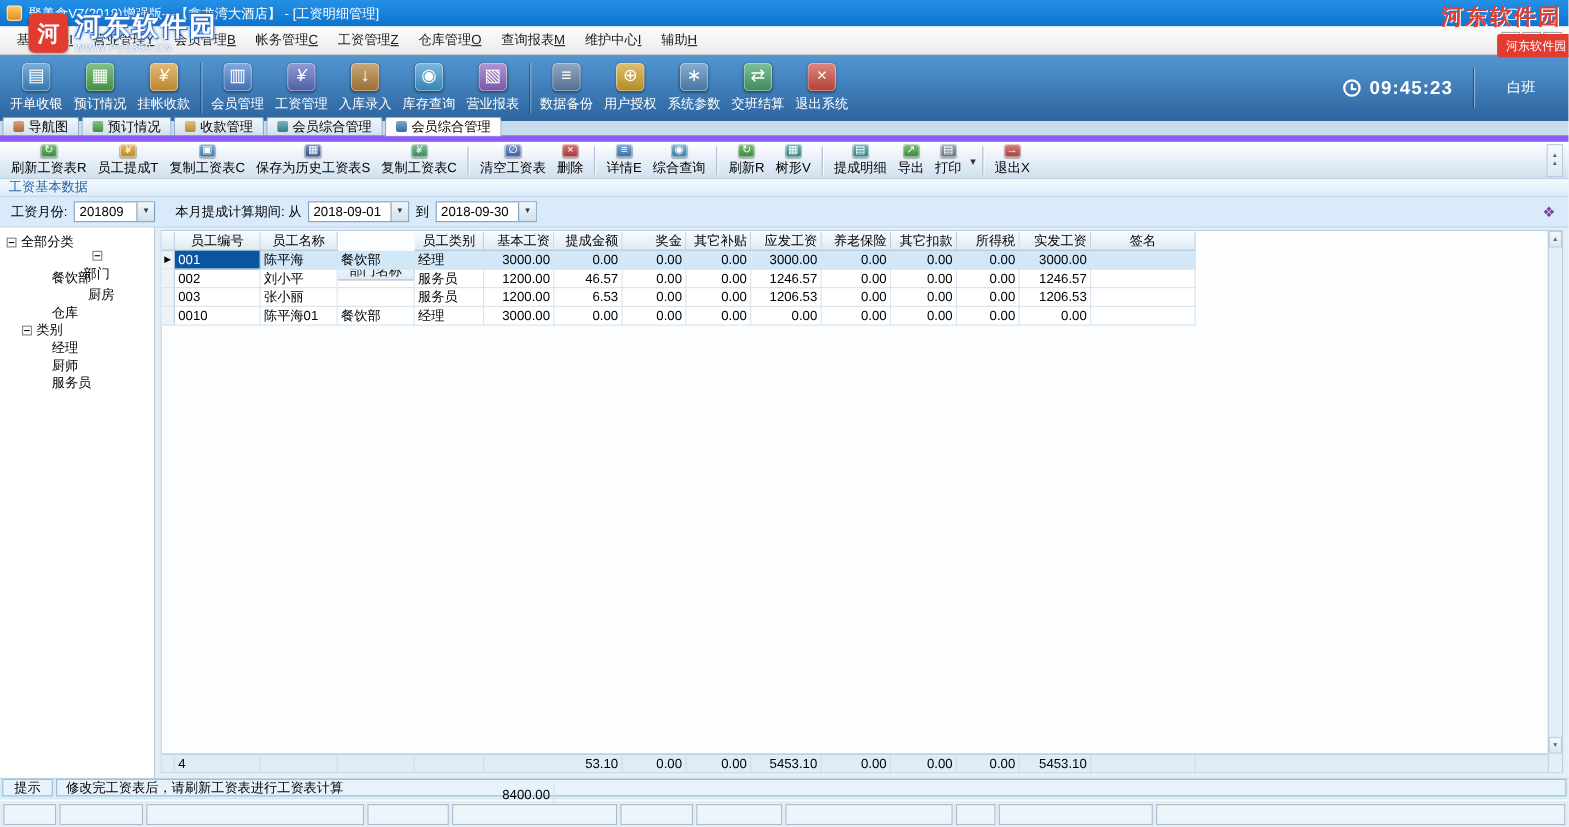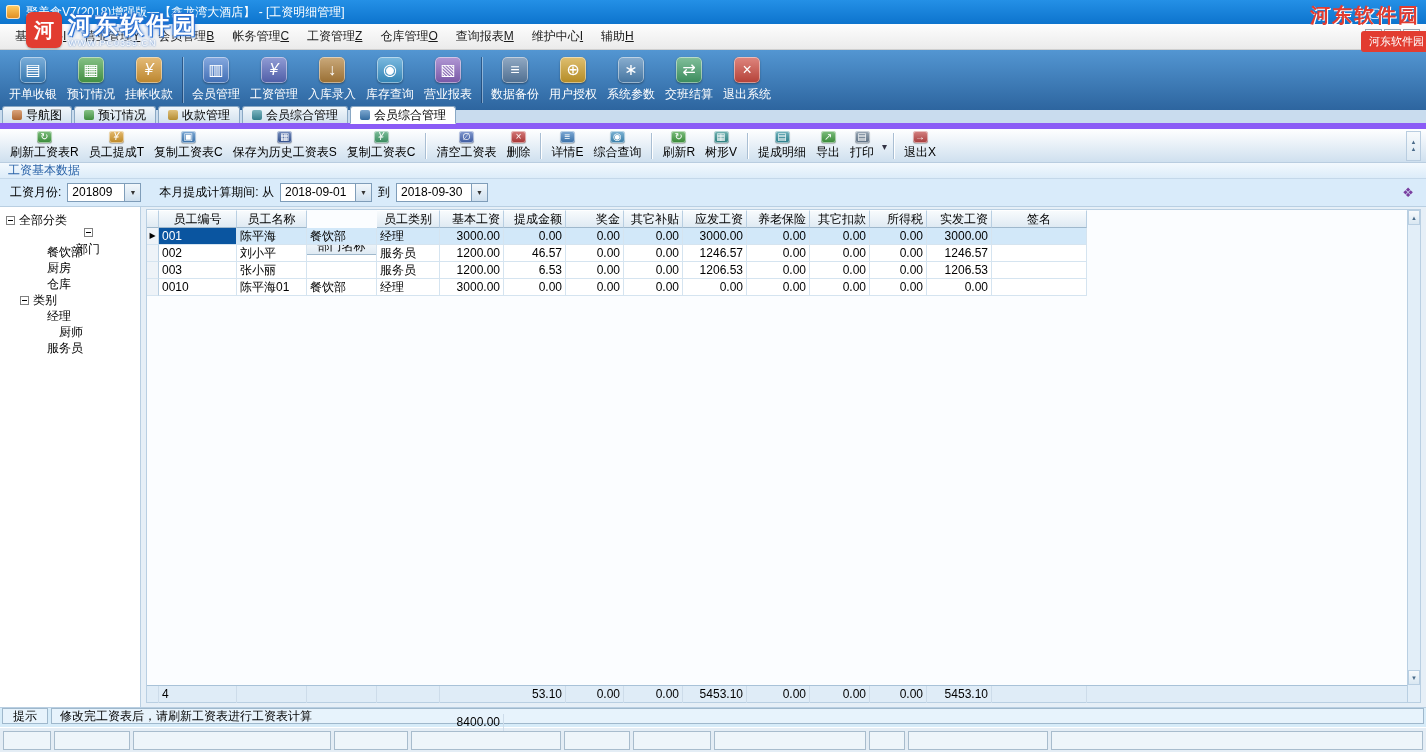--- a/index.html
+++ b/index.html
@@ -241,20 +241,26 @@
           <i>⇄</i>
         </span>
         <span class="tb-label">交班结算</span>
       </div>
       <div class="tb-btn">
         <span class="ic" style="background: linear-gradient(rgba(255, 255, 255, 0.333), rgba(0, 0, 0, 0.133)), rgb(207, 74, 63);">
           <i>×</i>
         </span>
         <span class="tb-label">退出系统</span>
       </div>
+    <div class="toolbar-right">
+      <span class="clock-icon"></span>
+      <span class="clock-time">09:45:23</span>
+      <span class="tb-vsep"></span>
+      <span class="shift-label">白班</span>
+    </div>
   </div>
 
   <div class="tabbar">
     <div class="tab">
         <span class="ic" style="background: linear-gradient(rgba(255, 255, 255, 0.333), rgba(0, 0, 0, 0.133)), rgb(200, 118, 58);"></span>
         <span class="tab-label">导航图</span>
       </div>
       <div class="tab">
         <span class="ic" style="background: linear-gradient(rgba(255, 255, 255, 0.333), rgba(0, 0, 0, 0.133)), rgb(74, 163, 74);"></span>
         <span class="tab-label">预订情况</span>
@@ -437,37 +443,37 @@
           <span class="tn-label">全部分类</span>
         </div>
         <div class="tree-node expandable" style="padding-left: 36px; flex-direction: column;">
           <span class="expander"></span>
           <span class="tn-label">部门</span>
         </div>
         <div class="tree-node" style="padding-left: 34px;">
           <span class="expander"></span>
           <span class="tn-label">餐饮部</span>
         </div>
+        <div class="tree-node" style="padding-left: 20px; margin-left: 47px;">
+          <span class="expander"></span>
+          <span class="tn-label">厨房</span>
+        </div>
         <div class="tree-node" style="padding-left: 34px;">
           <span class="expander"></span>
-          <span class="tn-label">厨房</span>
+          <span class="tn-label">仓库</span>
+        </div>
+        <div class="tree-node expandable" style="padding-left: 20px;">
+          <span class="expander"></span>
+          <span class="tn-label">类别</span>
         </div>
         <div class="tree-node" style="padding-left: 34px;">
           <span class="expander"></span>
-          <span class="tn-label">仓库</span>
-        </div>
-        <div class="tree-node expandable" style="padding-left: 20px;">
-          <span class="expander"></span>
-          <span class="tn-label">类别</span>
+          <span class="tn-label">经理</span>
         </div>
         <div class="tree-node" style="padding-left: 34px;">
-          <span class="expander"></span>
-          <span class="tn-label">经理</span>
-        </div>
-        <div class="tree-node" style="padding-left: 34px; margin-left: 12px;">
           <span class="expander"></span>
           <span class="tn-label">厨师</span>
         </div>
         <div class="tree-node" style="padding-left: 34px;">
           <span class="expander"></span>
           <span class="tn-label">服务员</span>
         </div>
     </div>
 
     <div class="grid-area">

